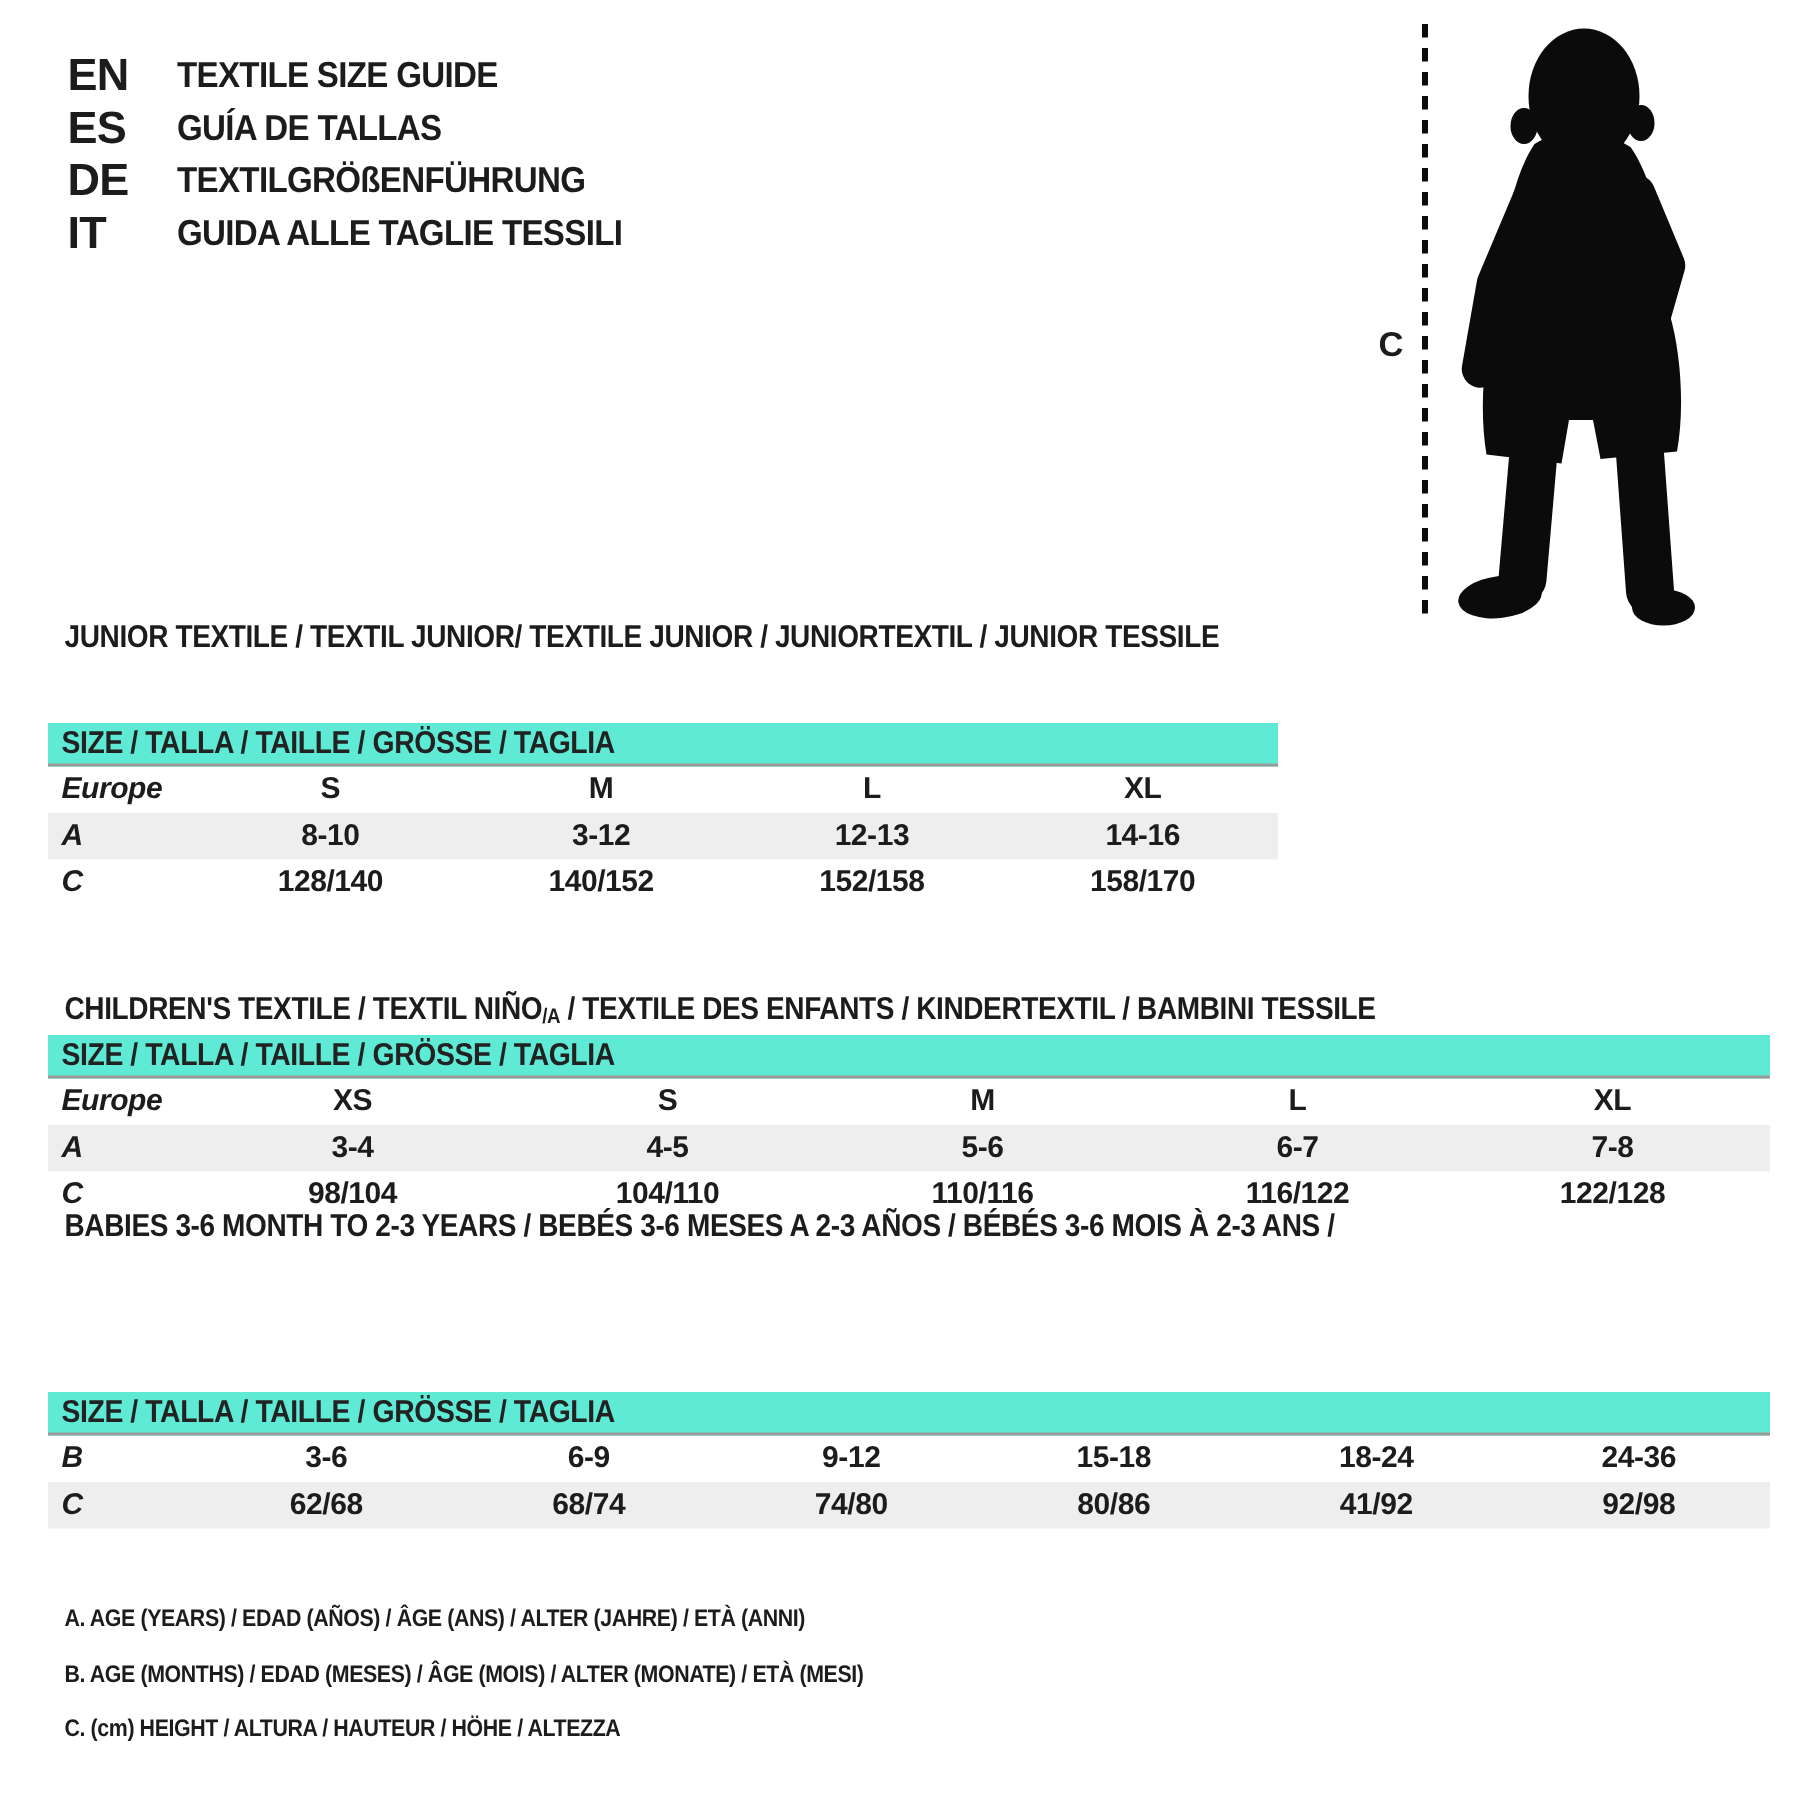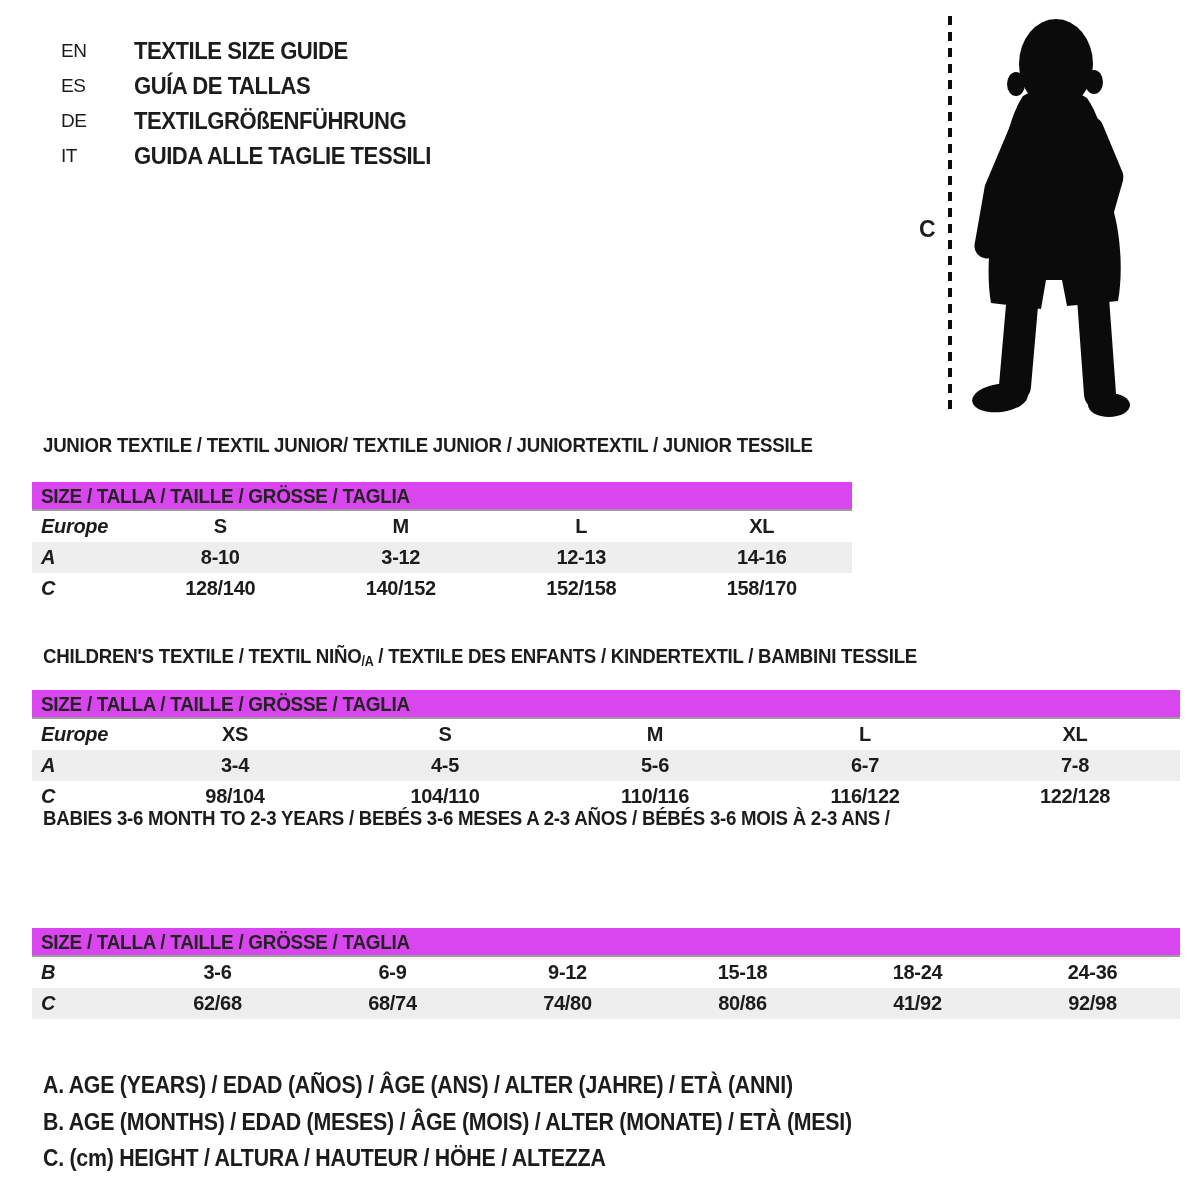--- a/index.html
+++ b/index.html
@@ -10,21 +10,21 @@
     height: 1200px;
     background: #ffffff;
     overflow: hidden;
     color: #1c1c1c;
   }
 
   
   .lang-list { position: absolute; top: 33px; left: 45px; }
   .lang-row { display: flex; height: 35px; align-items: center; }
   .lang-code {
-    width: 73px; font-size: 19px; font-weight: 400; letter-spacing: -0.5px; margin-left: 16px;
+    width: 73px; font-size: 30px; font-weight: 700; letter-spacing: -0.5px;
   }
   .lang-title {
     font-size: 24px; font-weight: 700; white-space: nowrap;
     display: inline-block; transform: scaleX(0.92); transform-origin: left center;
     letter-spacing: -0.5px;
   }
 
   
   .measure-line { position: absolute; left: 947px; top: 16px; }
   .c-label {
@@ -39,21 +39,21 @@
     font-size: 21px; font-weight: 700; letter-spacing: -0.3px;
   }
   .sec-title .cond {
     display: inline-block; transform: scaleX(0.89); transform-origin: left center;
   }
   .subsz { font-size: 14px; vertical-align: -3px; }
 
   
   .size-table { position: absolute; left: 32px; }
   .t-header {
-    height: 29px; background: #d946ef; border-bottom: 2px solid #9b9b9b;
+    height: 29px; background: #5eead4; border-bottom: 2px solid #9b9b9b;
     display: flex; align-items: center; padding-left: 9px; box-sizing: border-box;
   }
   .t-header .cond {
     font-size: 21px; font-weight: 700; letter-spacing: -0.3px; white-space: nowrap;
     display: inline-block; transform: scaleX(0.9); transform-origin: left center;
     color: #222222;
   }
   .t-row { display: flex; height: 31px; align-items: center; }
   .t-row.striped { background: #eeeeee; }
   .t-row .lbl {
@@ -64,21 +64,21 @@
     flex: 1; text-align: center;
     font-size: 20px; font-weight: 700; letter-spacing: -0.3px;
   }
   .tbl-junior  { top: 482px; width: 820px; }
   .tbl-children{ top: 690px; width: 1148px; }
   .tbl-babies  { top: 928px; width: 1148px; }
 
   
   .legend-line {
     position: absolute; left: 43px; white-space: nowrap;
-    font-size: 24px; font-weight: 700; letter-spacing: -0.3px;
+    font-size: 16px; font-weight: 700; letter-spacing: -0.3px;
   }
   .legend-line .cond {
     display: inline-block; transform: scaleX(0.89); transform-origin: left center;
   }
 </style>
 </head>
 <body>
 
 <div class="page">
 
@@ -116,21 +116,21 @@
       <polyline points="58,118 34,175 24,232" fill="none" stroke="#0b0b0b" stroke-width="25" stroke-linecap="round" stroke-linejoin="round"></polyline>
       <polyline points="128,115 148,163 138,198" fill="none" stroke="#0b0b0b" stroke-width="25" stroke-linecap="round" stroke-linejoin="round"></polyline>
       <path d="M34,195 L150,195 C158,222 160,260 155,287 L104,292 L99,266 L83,266 L78,295 L28,289 C23,260 26,220 34,195 Z"></path>
       <line x1="60" y1="280" x2="52" y2="372" stroke="#0b0b0b" stroke-width="32" stroke-linecap="round"></line>
       <line x1="130" y1="284" x2="137" y2="380" stroke="#0b0b0b" stroke-width="32" stroke-linecap="round"></line>
       <ellipse cx="37" cy="384" rx="28" ry="14" transform="rotate(-7 37 384)"></ellipse>
       <ellipse cx="146" cy="391" rx="21" ry="12"></ellipse>
     </g>
   </svg>
 
-  <div class="sec-title" style="top:433px">
+  <div class="sec-title" style="top:413px">
     <span class="cond">JUNIOR TEXTILE / TEXTIL JUNIOR/ TEXTILE JUNIOR / JUNIORTEXTIL / JUNIOR TESSILE</span>
   </div>
   <div class="size-table tbl-junior">
     <div class="t-header">
       <span class="cond">SIZE / TALLA / TAILLE / GRÖSSE / TAGLIA</span>
     </div>
     <div class="t-row">
       <span class="lbl">Europe</span>
       <span class="val">S</span>
       <span class="val">M</span>
@@ -146,21 +146,21 @@
     </div>
     <div class="t-row">
       <span class="lbl">C</span>
       <span class="val">128/140</span>
       <span class="val">140/152</span>
       <span class="val">152/158</span>
       <span class="val">158/170</span>
     </div>
   </div>
 
-  <div class="sec-title" style="top:644px">
+  <div class="sec-title" style="top:661px">
     <span class="cond"><span>CHILDREN'S TEXTILE / TEXTIL NIÑO</span><span class="subsz">/A</span><span> / TEXTILE DES ENFANTS / KINDERTEXTIL / BAMBINI TESSILE</span></span>
   </div>
   <div class="size-table tbl-children">
     <div class="t-header">
       <span class="cond">SIZE / TALLA / TAILLE / GRÖSSE / TAGLIA</span>
     </div>
     <div class="t-row">
       <span class="lbl">Europe</span>
       <span class="val">XS</span>
       <span class="val">S</span>

